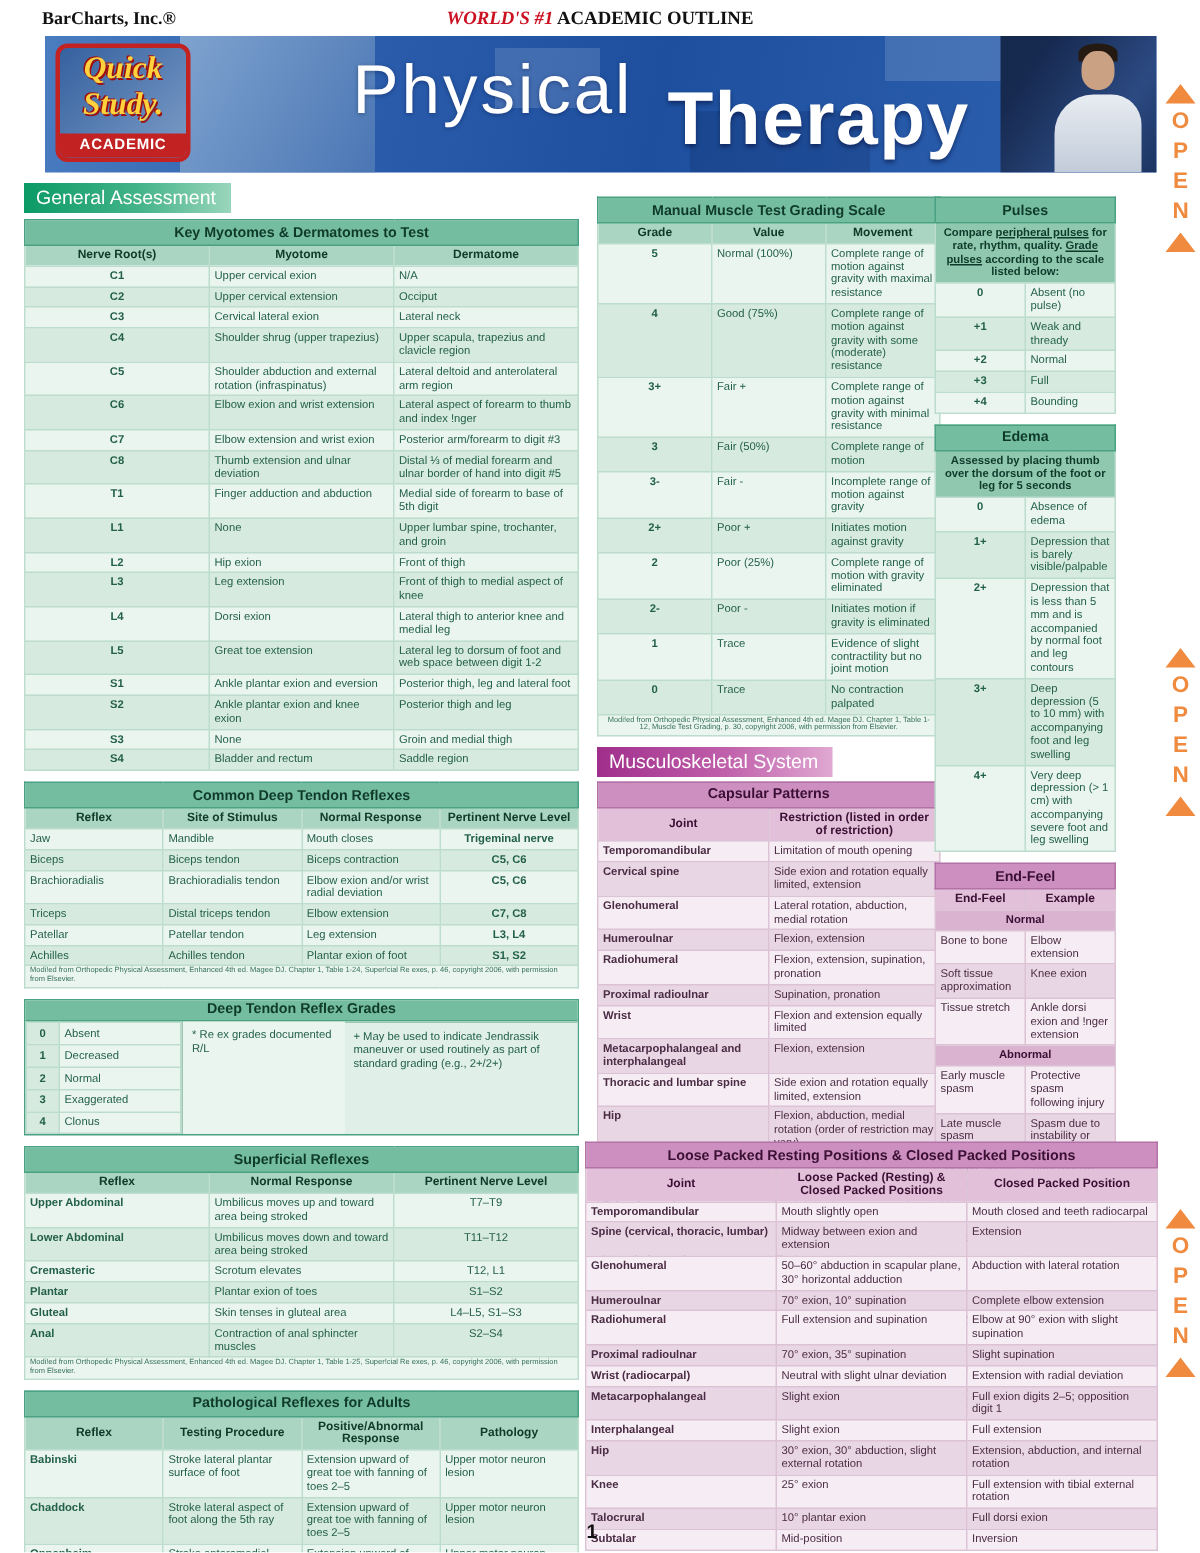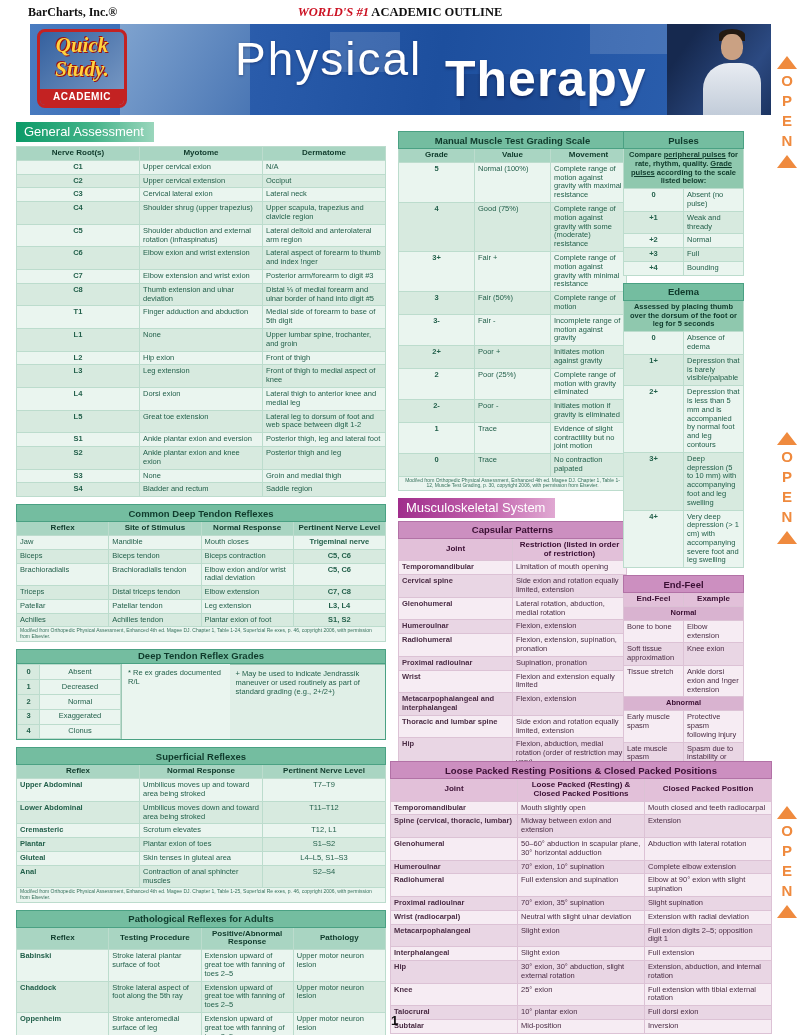--- a/index.html
+++ b/index.html
@@ -96,21 +96,21 @@
 
   .ef td:nth-child(1) { width:64px; }
 
   
   .grades { border:1px solid #4aa183; margin-bottom:7px; color:#23604b; font-size:7.5px; line-height:8.8px; }
   .grades .gtitle { background:#74bda0; color:#0f3a2b; font-weight:bold; font-size:9.5px; text-align:center; padding:2.5px; border-bottom:1px solid #4aa183; }
   .grades .gbody { display:flex; }
   .grades table { border-collapse:collapse; width:104px; flex:none; }
   .grades td { padding:2.5px 3px; border:0.5px solid #bcdccd; }
   .grades td:first-child { width:22px; text-align:center; font-weight:bold; background:#d7eadf; }
-  .grades td:last-child { background:#eaf5ef;text-align:center; }
+  .grades td:last-child { background:#eaf5ef; }
   .grades .notes { flex:1; display:flex; flex-direction:row; border-left:1px solid #9cc7b4; }
   .grades .noteA { flex:2; padding:5px 6px; background:#eaf5ef; }
   .grades .noteB { flex:3; padding:5px 6px; background:#e0efe7; border-top:1px solid #9cc7b4; }
 
   
   .introband td { background:#8fc8ae !important; color:#0f3a2b; font-weight:bold; font-size:7.5px; }
   .introband .u { text-decoration:underline; }
   .subheadband td { background:#8fc8ae !important; color:#0f3a2b; font-weight:bold; text-align:center; font-size:7.5px; }
 
   .pgnum { position:absolute; left:391px; top:1013px; font-weight:bold; font-size:13px; color:#111; }
@@ -159,20 +159,23 @@
     <div class="tri"></div>
     <div class="word">OPEN</div>
     <div class="tri"></div>
   </div>
 
   <div class="col-left">
     <div class="sec-hdr sec-green">General Assessment</div>
 
     <table class="t green myo">
       <thead>
+        <tr class="title">
+            <th colspan="3">Key Myotomes &amp; Dermatomes to Test</th>
+          </tr>
         <tr class="cols">
             <th>Nerve Root(s)</th>
             <th>Myotome</th>
             <th>Dermatome</th>
           </tr>
       </thead>
       <tbody>
           <tr>
             <td>C1</td>
             <td>Upper cervical exion</td>

